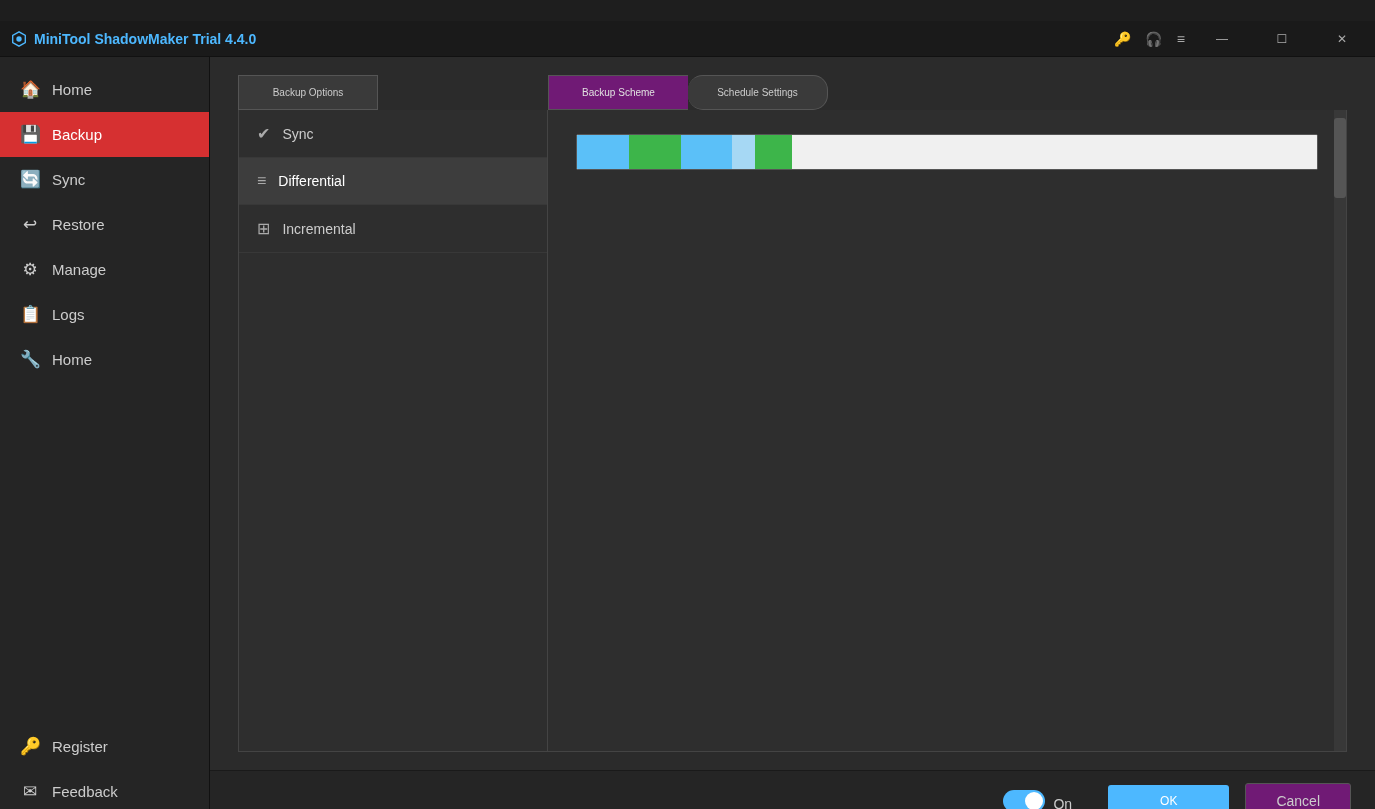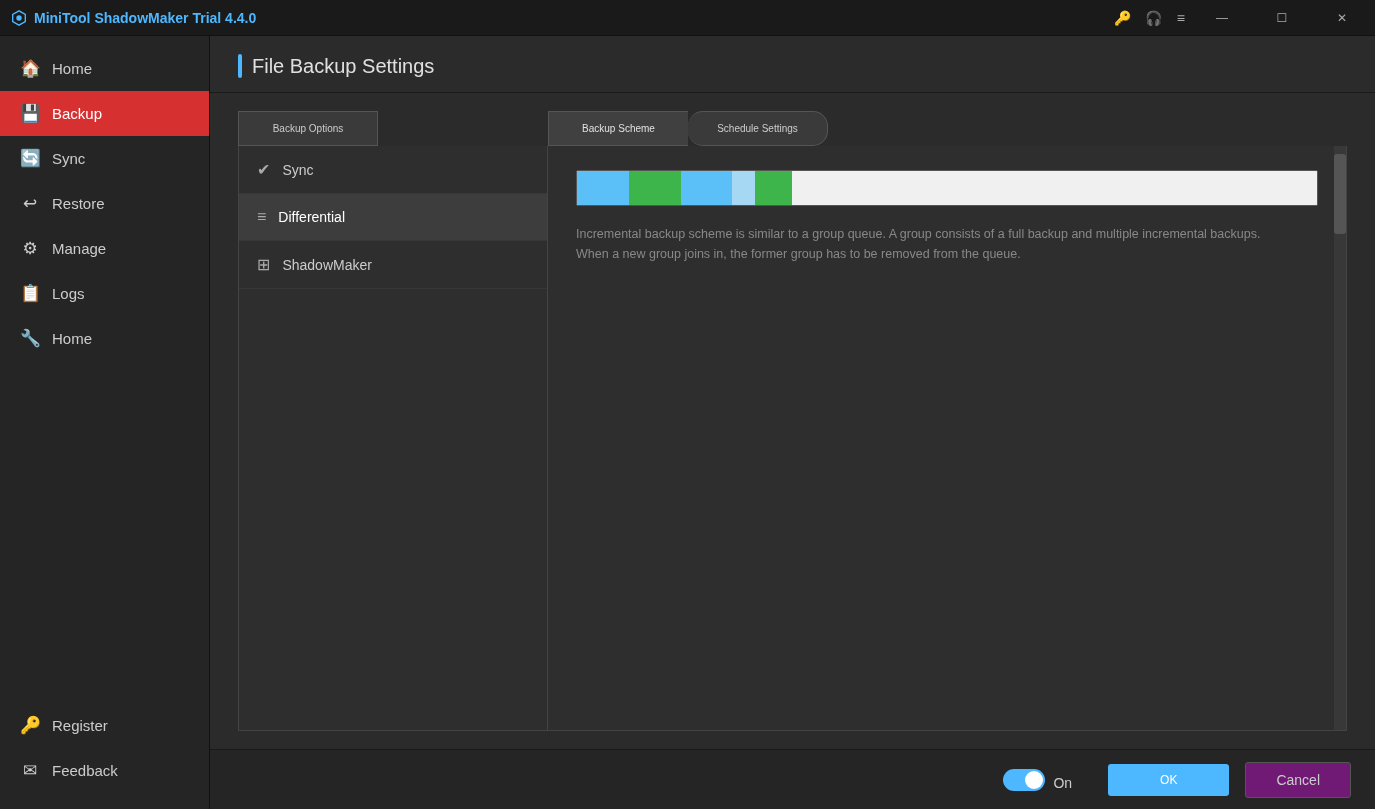--- a/index.html
+++ b/index.html
@@ -14,20 +14,21 @@
     }
 
     
     .titlebar {
       height: 36px;
       background: #1a1a1a;
       display: flex;
       align-items: center;
       padding: 0 10px;
       border-bottom: 1px solid #111;
+      margin-top: 21px;
     }
     .titlebar-logo {
       color: #4db8ff;
       font-size: 14px;
       font-weight: bold;
       display: flex;
       align-items: center;
       gap: 6px;
     }
     .titlebar-logo-icon {
@@ -320,21 +321,21 @@
       padding: 11px 20px;
       font-size: 10px;
       cursor: pointer;
       border: 1px solid #555;
       color: #ccc;
       background: #3a3a3a;
       min-width: 140px;
       text-align: center;
     }
     .top-tab.active {
-      background: #404040;
+      background: #701a75;
       color: #e0e0e0;
     }
     .top-tab:not(:last-child) { border-right: none; }
   </style>
 </head>
 <body>
 
 <div class="titlebar">
   <div class="titlebar-logo">
     <svg class="titlebar-logo-icon" viewBox="0 0 20 20" fill="#4db8ff">
@@ -392,24 +393,20 @@
       </div>
       <div class="sidebar-item">
         <span class="sidebar-icon">✉</span>
         <span>Feedback</span>
       </div>
     </div>
   </div>
 
   <div class="content">
 
-    <div class="page-header">
-      <div class="page-header-bar"></div>
-      <span class="page-header-title">File Backup Settings</span>
-    </div>
 
     <div class="settings-panel">
 
       <div class="left-tabs">
 
         <div class="top-tab-bar">
           <div class="top-tab">
             <span>Backup Options</span>
           </div>
         </div>
@@ -418,21 +415,21 @@
           <div class="options-item">
             <span class="options-item-icon">✔</span>
             <span>Sync</span>
           </div>
           <div class="options-item active">
             <span class="options-item-icon">≡</span>
             <span>Differential</span>
           </div>
           <div class="options-item">
             <span class="options-item-icon">⊞</span>
-            <span>ShadowMaker</span>
+            <span>Incremental</span>
           </div>
         </div>
       </div>
 
       <div style="flex:1; display:flex; flex-direction:column;">
 
         <div class="top-tab-bar">
           <div class="top-tab active">
             <span>Backup Scheme</span>
           </div>
@@ -448,21 +445,20 @@
             <div class="scheme-bar">
               <div class="bar-seg" style="width:7%; background:#5bc0f8;"></div>
               <div class="bar-seg" style="width:7%; background:#3db54a;"></div>
               <div class="bar-seg" style="width:7%; background:#5bc0f8;"></div>
               <div class="bar-seg" style="width:3%; background:#5bc0f8; opacity:0.5;"></div>
               <div class="bar-seg" style="width:5%; background:#3db54a;"></div>
               <div class="bar-seg" style="flex:1; background:#f0f0f0;"></div>
             </div>
           </div>
 
-          <p class="scheme-desc">Incremental backup scheme is similar to a group queue. A group consists of a full backup and multiple incremental backups. When a new group joins in, the former group has to be removed from the queue.</p>
 
           <div class="scrollbar-track">
             <div class="scrollbar-thumb"></div>
           </div>
         </div>
       </div>
 
     </div>
 
     <div class="bottom-bar">

